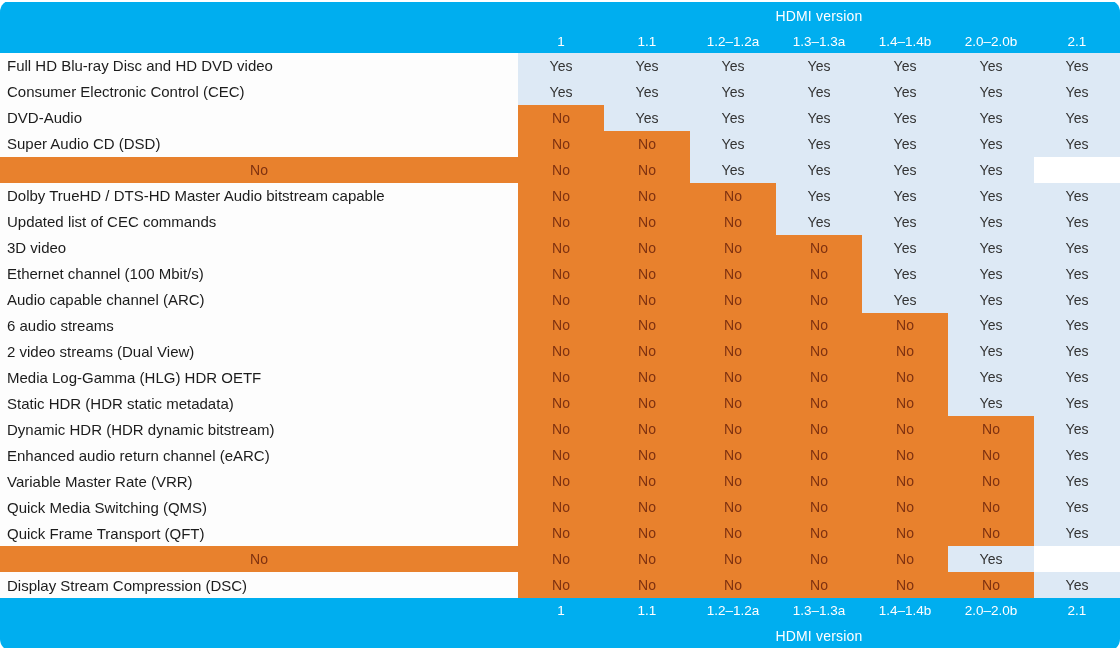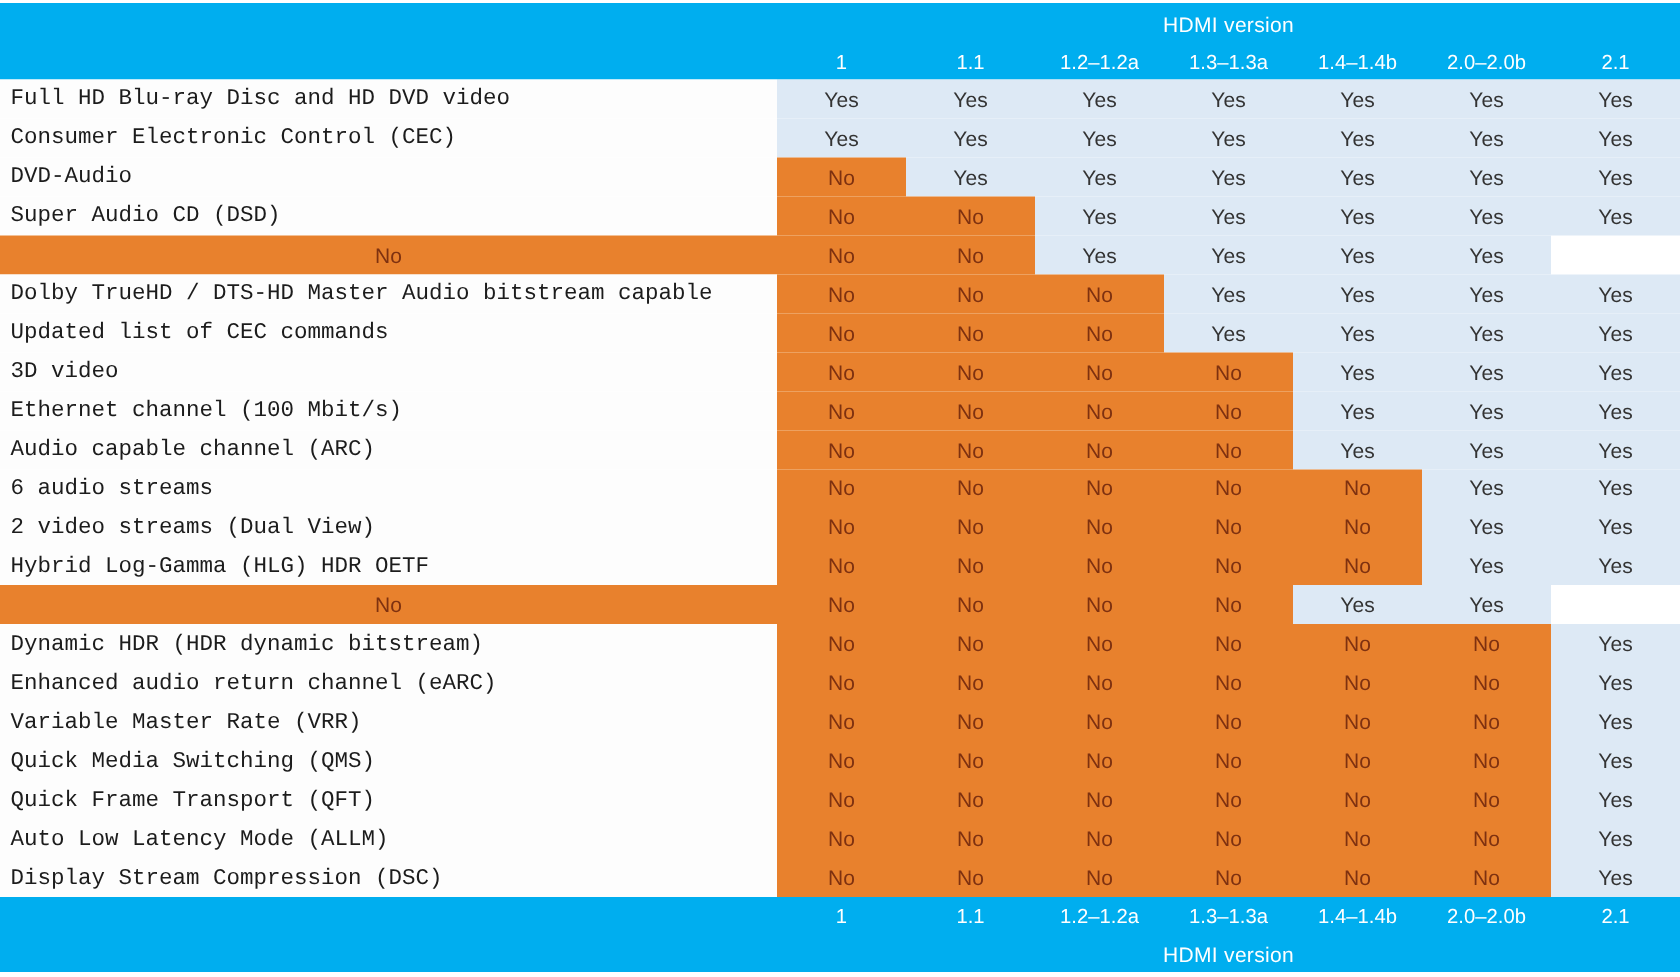--- a/index.html
+++ b/index.html
@@ -6,20 +6,21 @@
   html, body { margin: 0; padding: 0; background: #ffffff; }
   body { font-family: "Liberation Sans", sans-serif; }
 
   .page {
     position: relative;
     width: 1120px;
     height: 651px;
     background: #ffffff;
     padding: 2px 0 3px 0;
     overflow: hidden;
+    border-radius: 12px;
   }
 
   .band {
     width: 100%;
     background: var(--band-blue, #00AEEF);
     color: #ffffff;
   }
   .band.top    { height: 51px; padding-top: 1px; }
   .band.bottom { height: 50px; }
 
@@ -60,21 +61,20 @@
   }
   .flabel {
     display: flex;
     align-items: center;
     padding-left: 7px;
     font-size: 15px;
     color: #1c1c1c;
     background: #fdfdfd;
     white-space: nowrap;
     overflow: hidden;
-    font-family: Liberation Mono, monospace;
   }
   .cell {
     display: flex;
     align-items: center;
     justify-content: center;
     font-size: 14px;
   }
   .cell.yes { background: var(--cell-yes, #DDE9F5); color: var(--yes-text, #333333); }
   .cell.no  { background: var(--cell-no,  #E8812D); color: var(--no-text,  #7E3110); }
 </style>
@@ -214,30 +214,31 @@
         <div class="flabel">2 video streams (Dual View)</div>
         <div class="cell no">No</div>
         <div class="cell no">No</div>
         <div class="cell no">No</div>
         <div class="cell no">No</div>
         <div class="cell no">No</div>
         <div class="cell yes">Yes</div>
         <div class="cell yes">Yes</div>
       </div>
       <div class="frow">
-        <div class="flabel">Hybrid Log-Gamma (HLG) HDR OETF</div>
-        <div class="cell no">No</div>
-        <div class="cell no">No</div>
-        <div class="cell no">No</div>
-        <div class="cell no">No</div>
-        <div class="cell no">No</div>
-        <div class="cell yes">Yes</div>
-        <div class="cell yes">Yes</div>
-      </div>
-      <div class="frow">
+        <div class="flabel">Media Log-Gamma (HLG) HDR OETF</div>
+        <div class="cell no">No</div>
+        <div class="cell no">No</div>
+        <div class="cell no">No</div>
+        <div class="cell no">No</div>
+        <div class="cell no">No</div>
+        <div class="cell yes">Yes</div>
+        <div class="cell yes">Yes</div>
+      </div>
+      <div class="frow">
+        <div class="flabel">Static HDR (HDR static metadata)</div>
         <div class="cell no">No</div>
         <div class="cell no">No</div>
         <div class="cell no">No</div>
         <div class="cell no">No</div>
         <div class="cell no">No</div>
         <div class="cell yes">Yes</div>
         <div class="cell yes">Yes</div>
       </div>
       <div class="frow">
         <div class="flabel">Dynamic HDR (HDR dynamic bitstream)</div>
@@ -283,21 +284,20 @@
         <div class="flabel">Quick Frame Transport (QFT)</div>
         <div class="cell no">No</div>
         <div class="cell no">No</div>
         <div class="cell no">No</div>
         <div class="cell no">No</div>
         <div class="cell no">No</div>
         <div class="cell no">No</div>
         <div class="cell yes">Yes</div>
       </div>
       <div class="frow">
-        <div class="flabel">Auto Low Latency Mode (ALLM)</div>
         <div class="cell no">No</div>
         <div class="cell no">No</div>
         <div class="cell no">No</div>
         <div class="cell no">No</div>
         <div class="cell no">No</div>
         <div class="cell no">No</div>
         <div class="cell yes">Yes</div>
       </div>
       <div class="frow">
         <div class="flabel">Display Stream Compression (DSC)</div>

